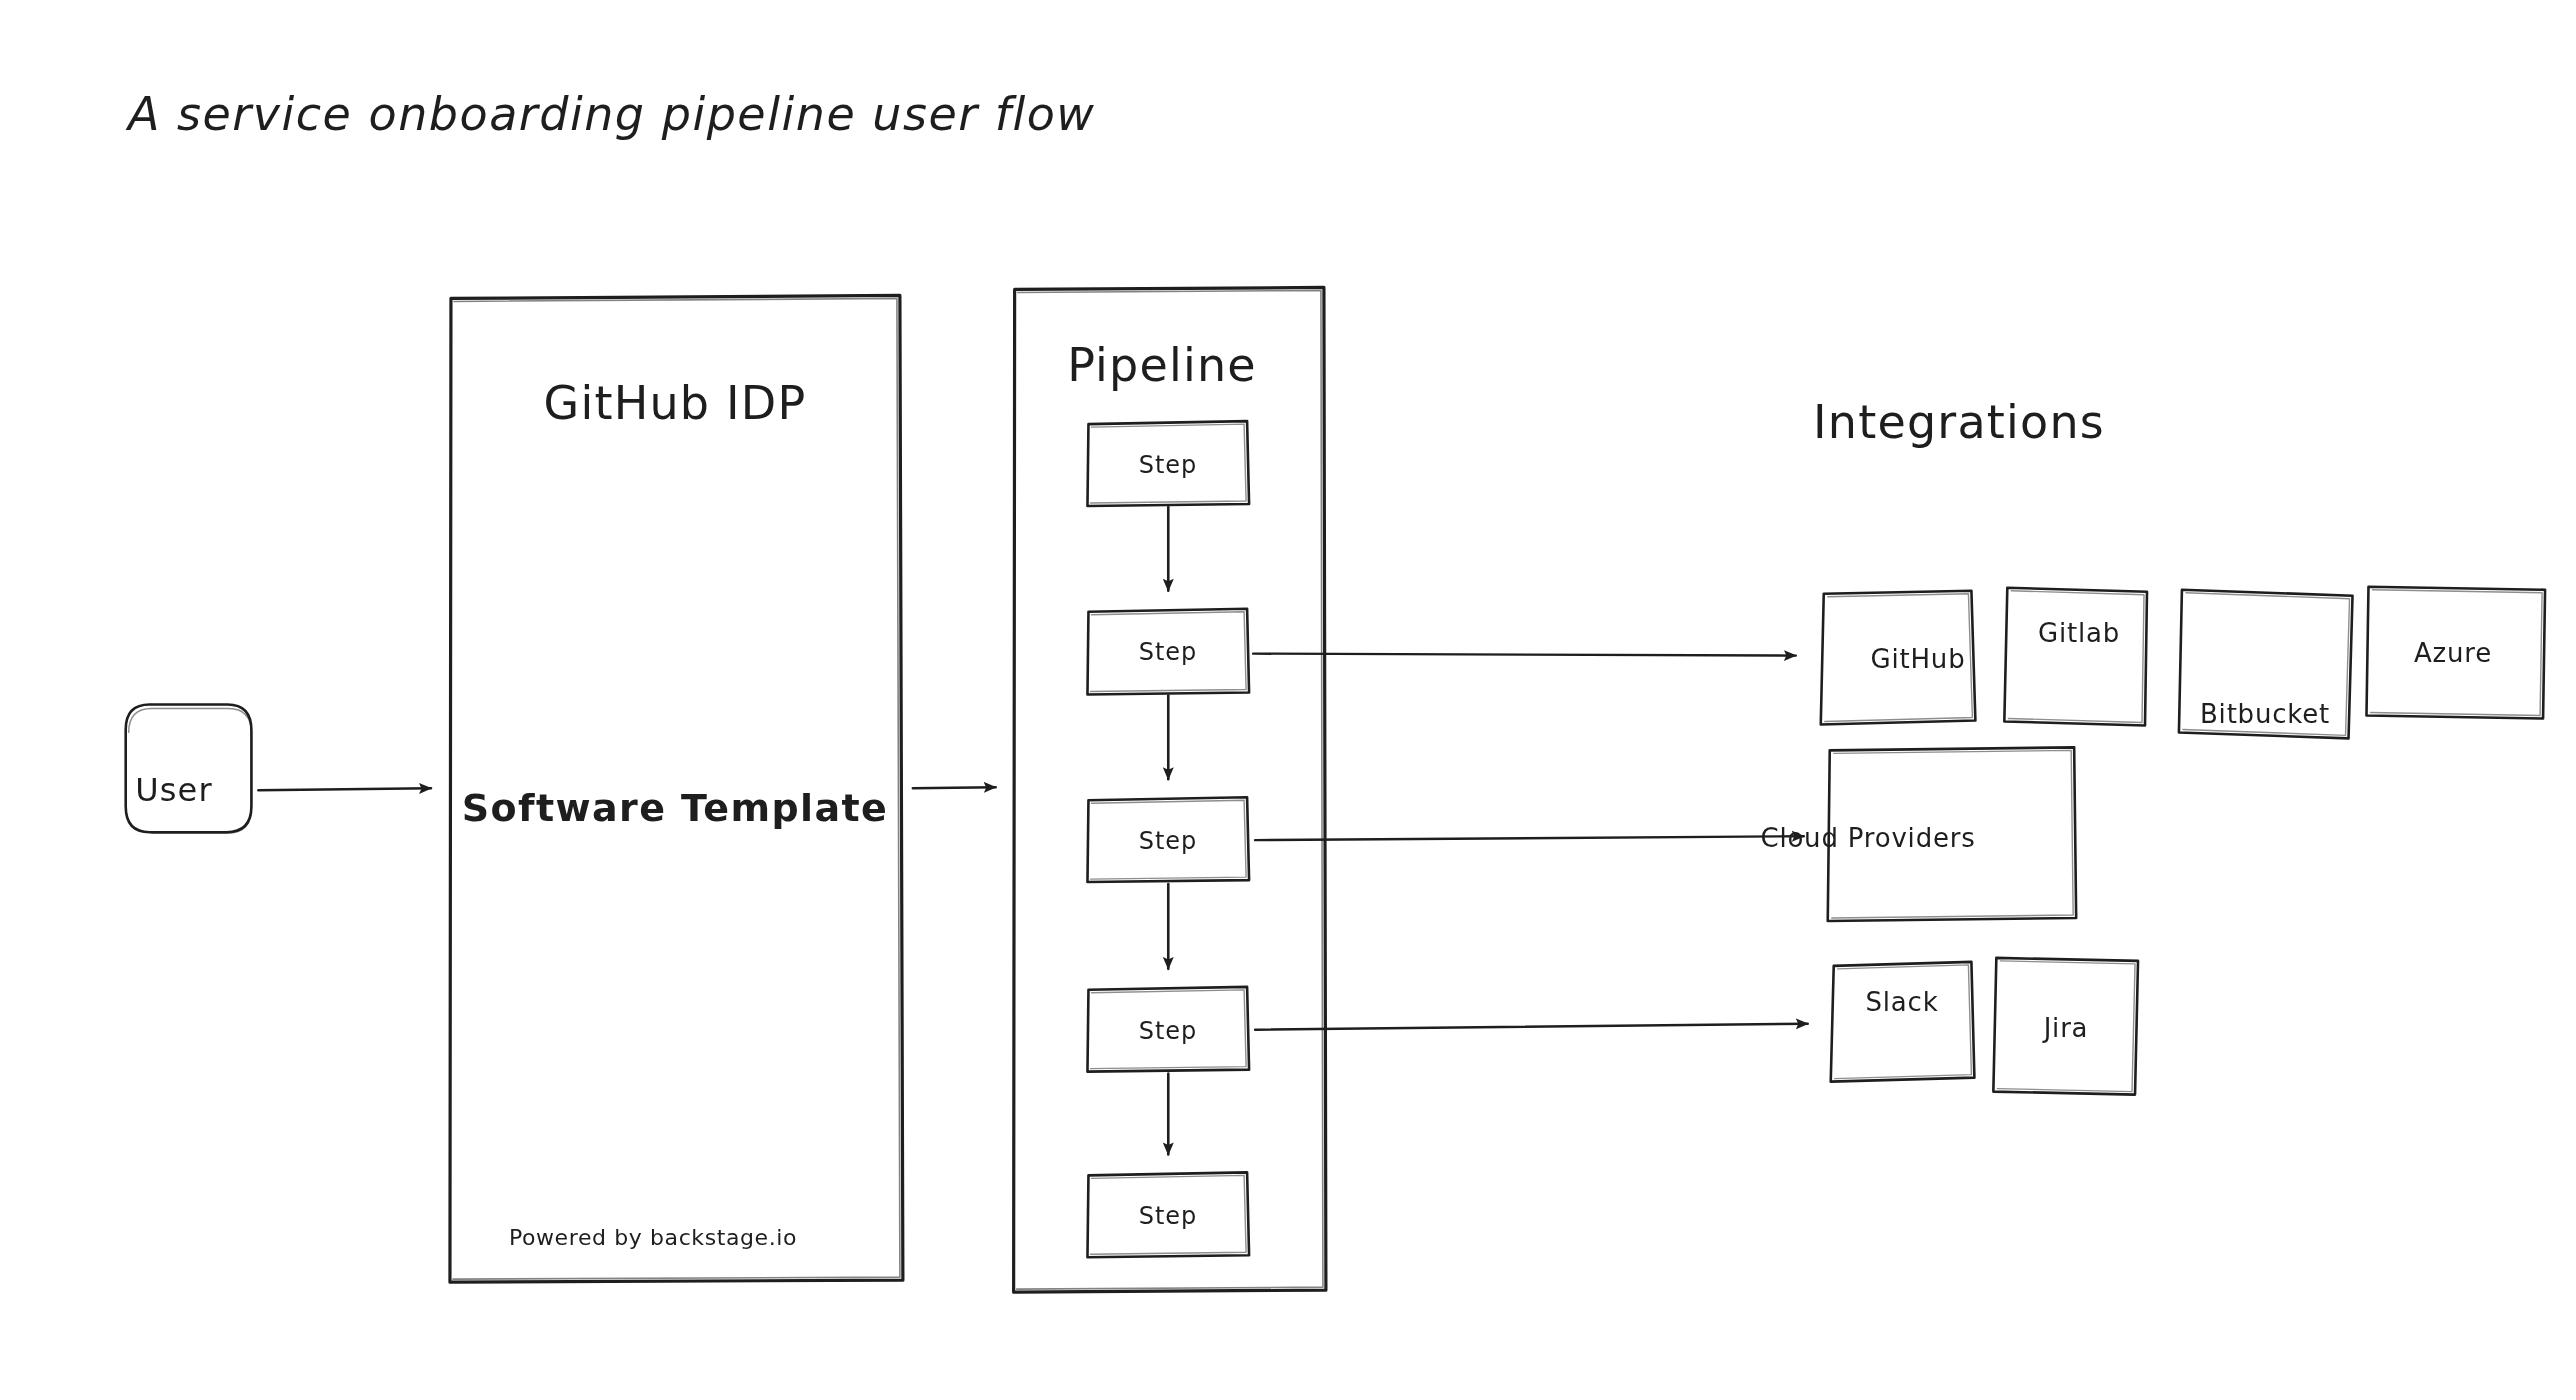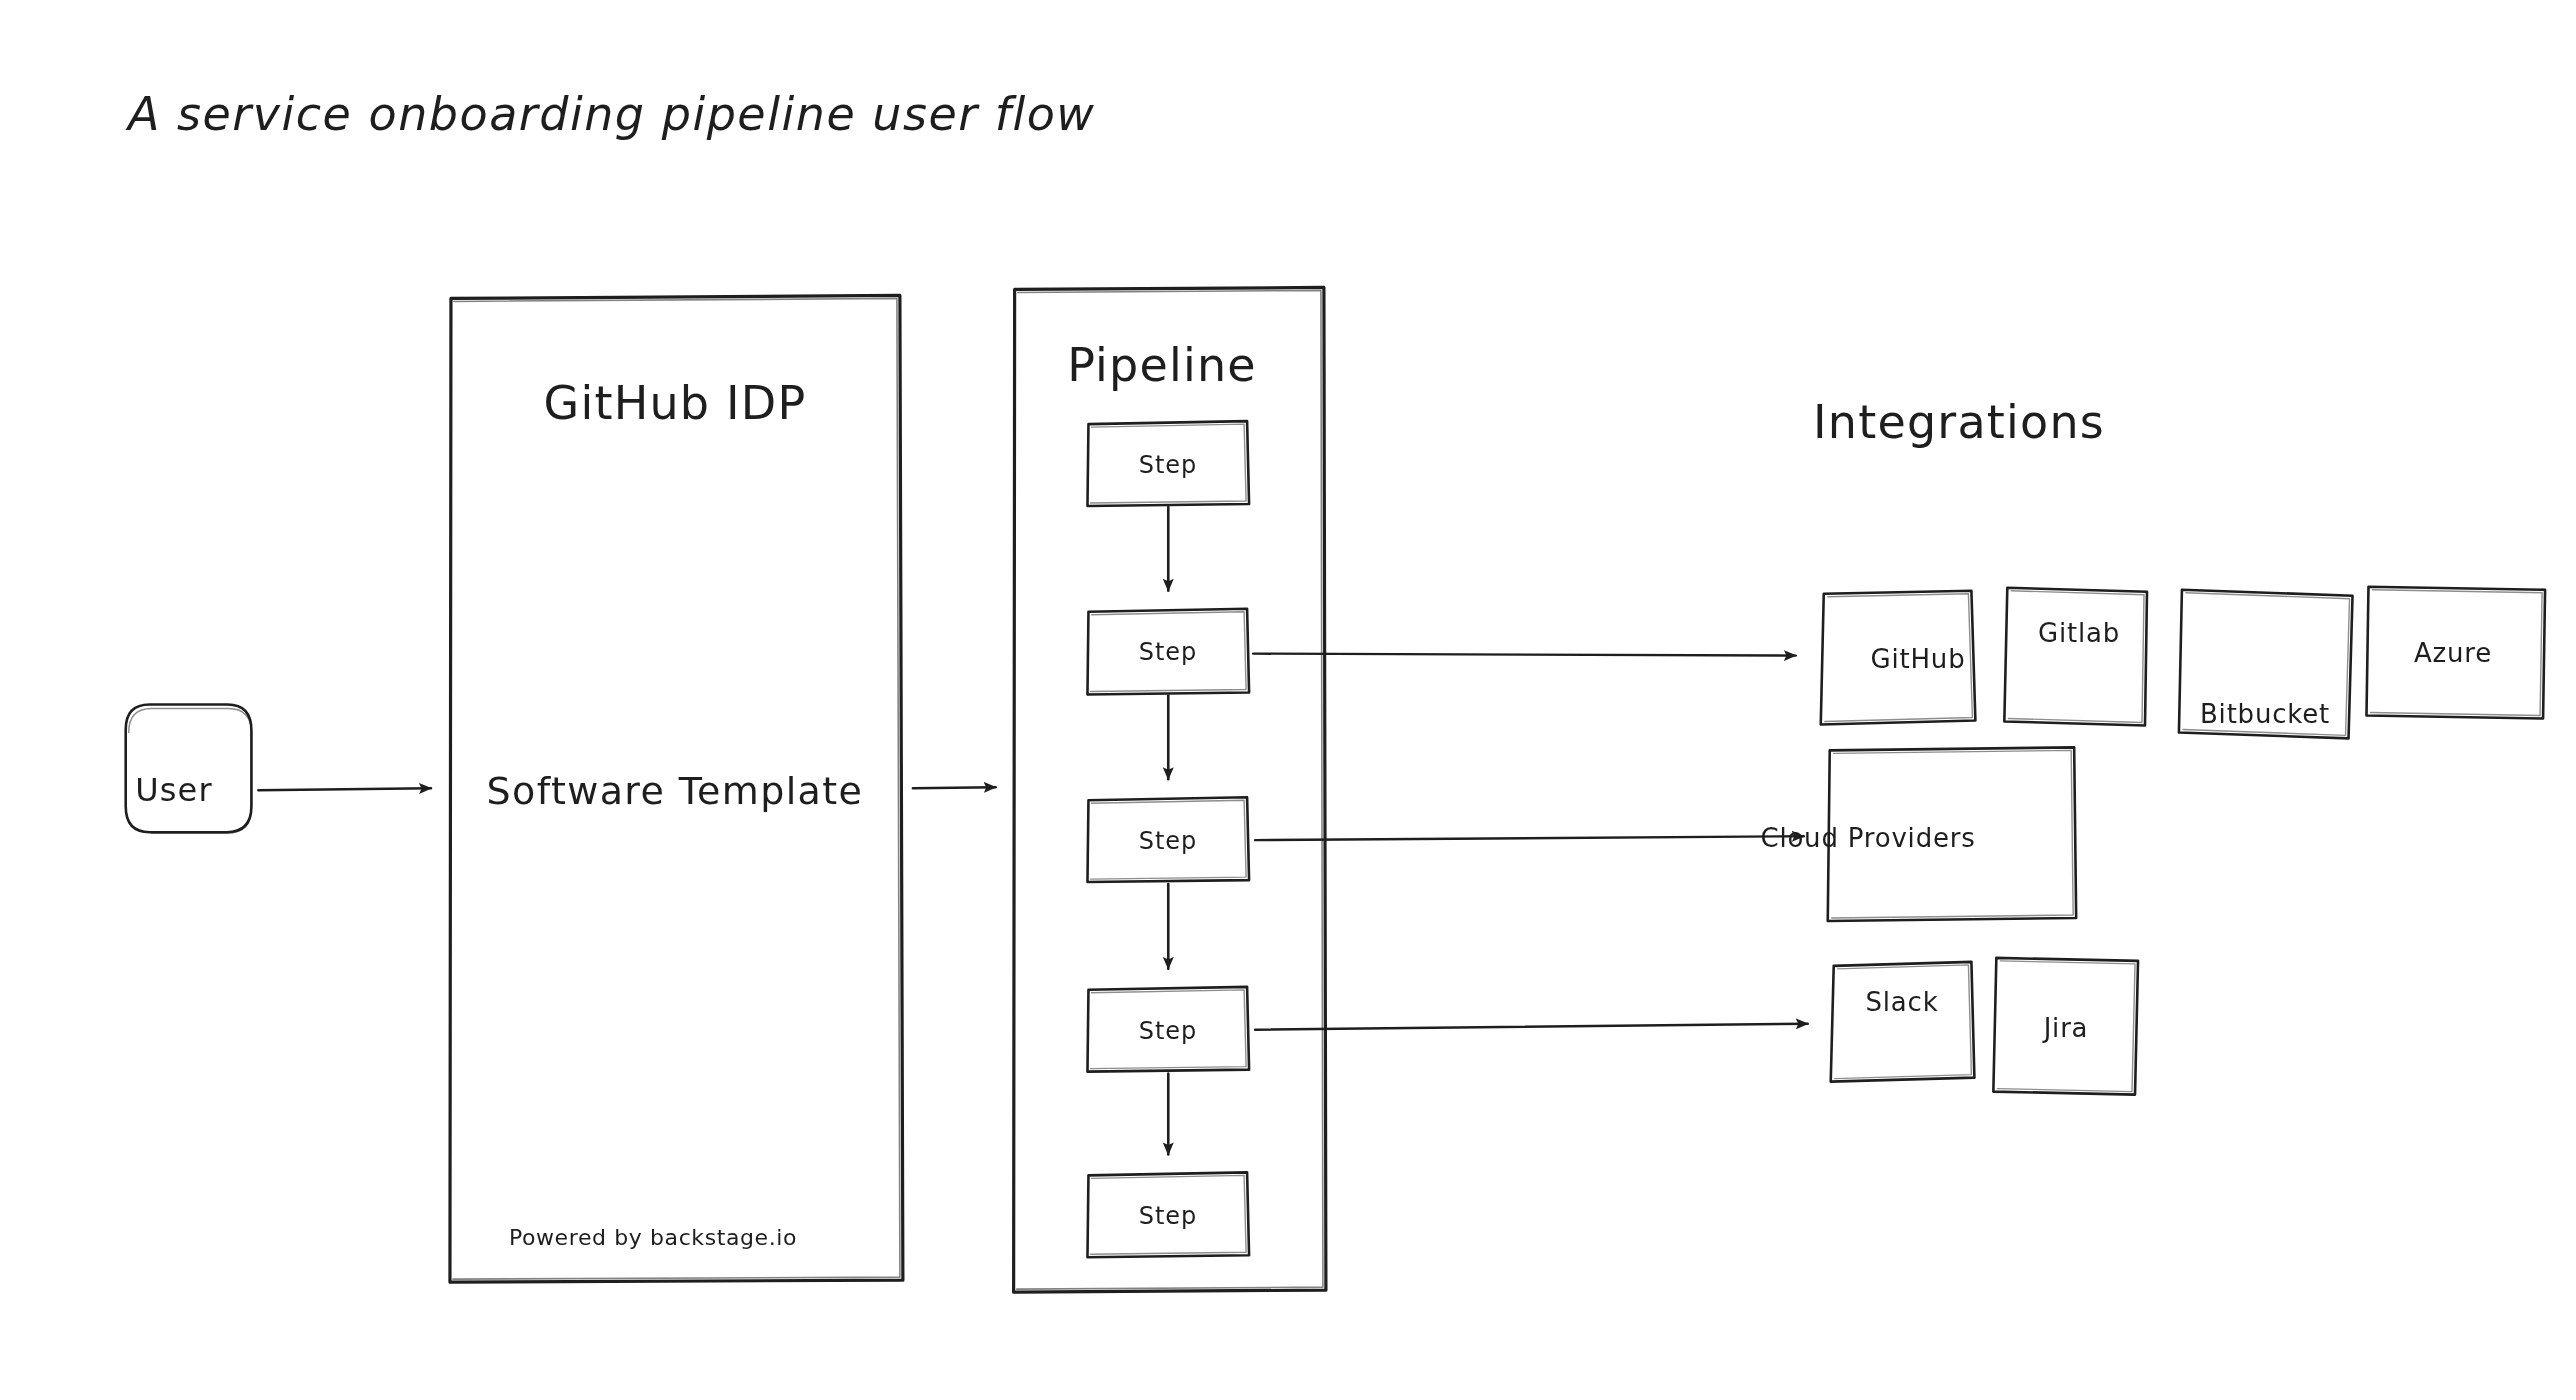--- a/index.html
+++ b/index.html
@@ -177,21 +177,21 @@
     <path d="M1258,1032 L1812,1026" fill="none" stroke="#1e1e1e" stroke-width="2.4" stroke-linecap="round" marker-end="url(#arrowhead)"></path>
   </g>
 </svg>
 
 <div class="lbl title" style="left:128px; top:62px;margin-top:25px;">A service onboarding pipeline user flow</div>
 
 <div class="lbl user-label centered" style="left:174px; top:790px;">User</div>
 
 <div class="lbl group-title centered" style="left:675px; top:382px;">GitHub IDP</div>
 
-<div class="lbl big-node-label centered" style="left:675px; top:791px;">Software Template</div>
+<div class="lbl big-node-label centered" style="left:675px; top:808px;font-weight:bold;">Software Template</div>
 
 <div class="lbl footnote centered" style="left:653px; top:1237px;">Powered by backstage.io</div>
 
 <div class="lbl group-title centered" style="left:1162px; top:344px;">Pipeline</div>
 
 <div class="lbl step-label centered" style="left:1168px; top:465px;">Step</div>
 <div class="lbl step-label centered" style="left:1168px; top:652px;">Step</div>
 <div class="lbl step-label centered" style="left:1168px; top:841px;">Step</div>
 <div class="lbl step-label centered" style="left:1168px; top:1031px;">Step</div>
 <div class="lbl step-label centered" style="left:1168px; top:1216px;">Step</div>

